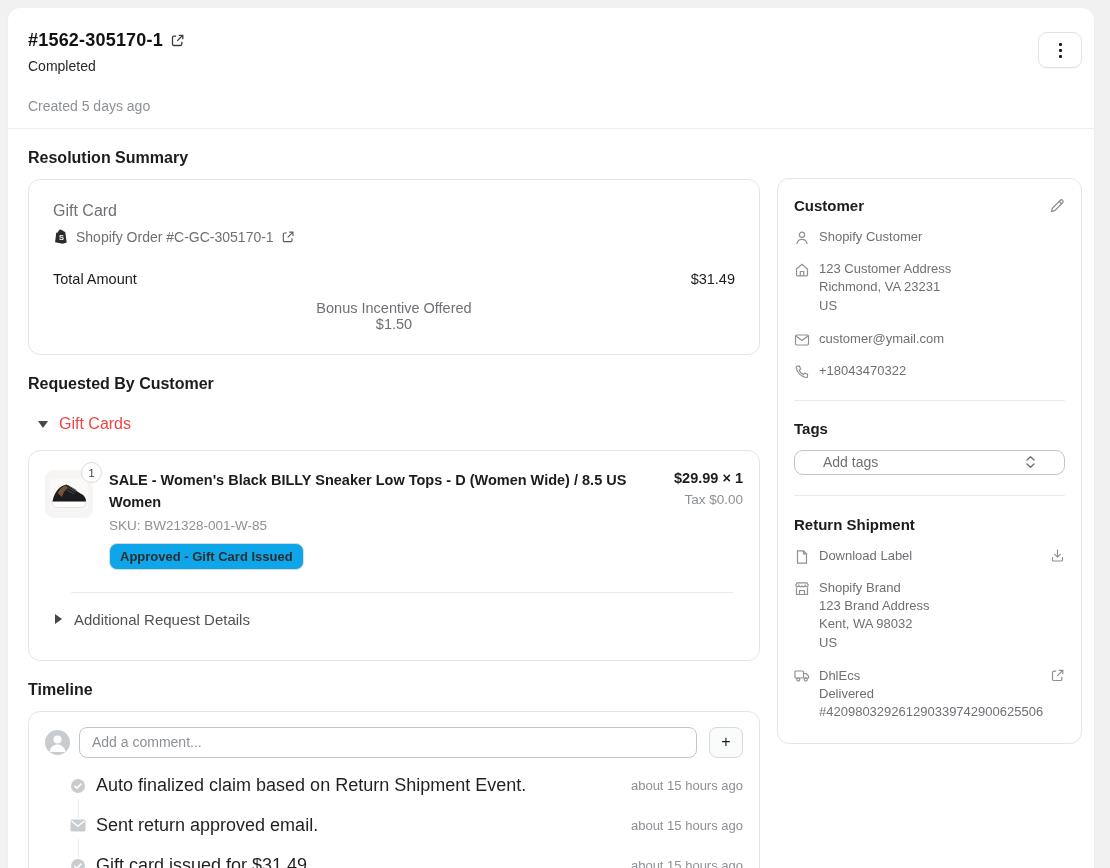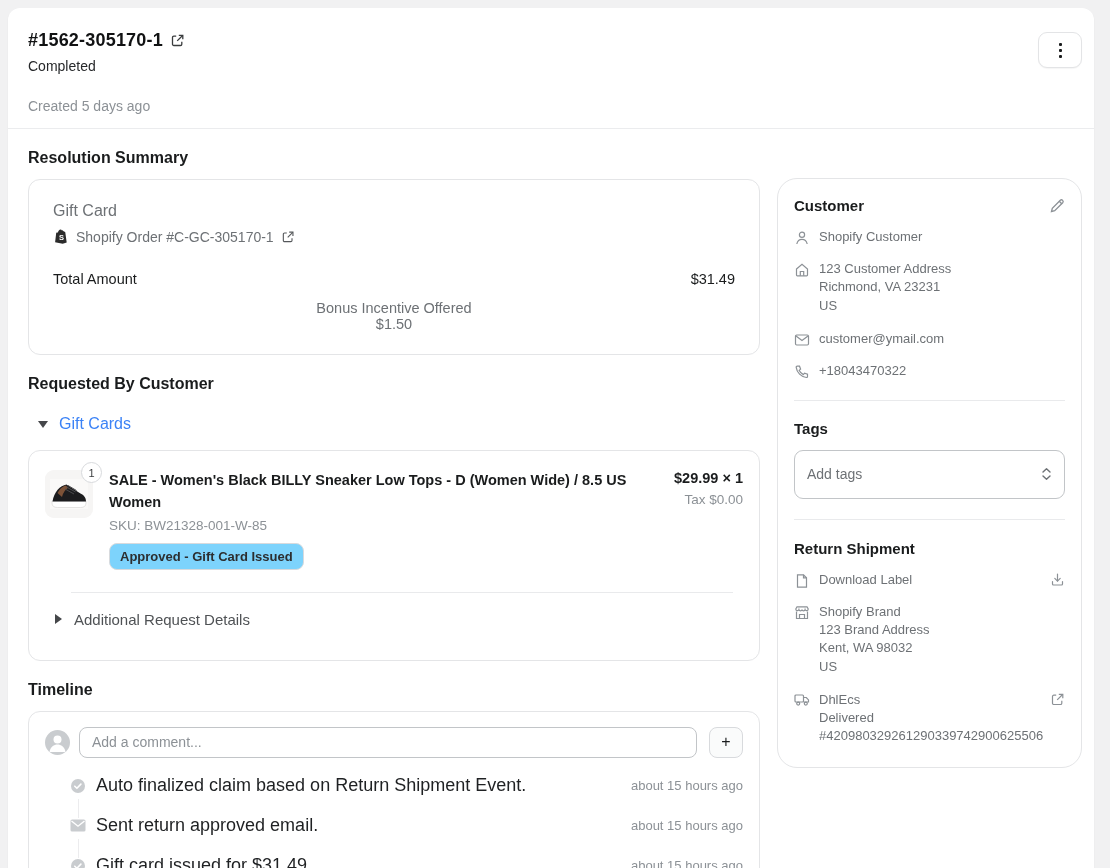--- a/index.html
+++ b/index.html
@@ -51,36 +51,36 @@
   .amount-row { display: flex; justify-content: space-between; align-items: center; }
   .amount-row.total { margin-top: 26px; }
   .amount-row.bonus { margin-top: 13px; flex-direction: column; }
   .amount-label-strong, .amount-value-strong { font-size: 14.5px; font-weight: 400; color: #1a1c1d; }
   .amount-label-muted, .amount-value-muted { font-size: 14.5px; color: #6d7175; }
   
   .requested-title { margin-top: 38px; }
   .group-toggle { display: flex; align-items: center; gap: 11px; margin: 22px 0 0 10px; cursor: pointer; }
   .tri-down { width: 0; height: 0; border-left: 5px solid transparent; border-right: 5px solid transparent; border-top: 7px solid #45474a; }
   .tri-right { width: 0; height: 0; border-top: 5px solid transparent; border-bottom: 5px solid transparent; border-left: 7px solid #45474a; }
-  .group-label { font-size: 16px; color: #3b82f6; }
+  .group-label { font-size: 16px; color: #ef4444; }
   .product-card { margin-top: 17px; padding: 19px 16px 14px 16px; }
   .product-row { display: flex; }
   .thumb-wrap { position: relative; width: 48px; height: 48px; flex: 0 0 48px; }
   .thumb { width: 48px; height: 48px; border-radius: 9px; background: #f6f5f4; overflow: hidden; }
   .qty-badge {
     position: absolute; top: -8px; right: -9px; width: 21px; height: 21px;
     background: #fff; border: 1px solid #d8dadd; border-radius: 50%;
     font-size: 11px; color: #3a3c3e; display: flex; align-items: center; justify-content: center;
   }
   .product-info { flex: 1; margin-left: 16px; }
   .product-title { font-size: 14.5px; font-weight: 700; line-height: 1.5; color: #1a1c1d; max-width: 530px; }
   .product-sku { font-size: 13.5px; color: #8c9196; margin-top: 4px; }
   .status-badge {
     display: inline-block; margin-top: 10px; padding: 5px 10px;
-    background: #7dd3fc; border: 1px solid #d8dadd; border-radius: 8px;
+    background: #0ea5e9; border: 1px solid #d8dadd; border-radius: 8px;
     font-size: 13px; font-weight: 600; color: #2c2e30;
   }
   .price-col { text-align: right; white-space: nowrap; }
   .price-main { font-size: 14.5px; font-weight: 700; color: #1a1c1d; }
   .price-tax { font-size: 13.5px; color: #8c9196; margin-top: 6px; }
   .product-divider { height: 1px; background: #e9eaec; margin: 22px 10px 0 26px; }
   .details-toggle { display: flex; align-items: center; gap: 12px; padding: 18px 0 18px 10px; cursor: pointer; }
   .details-label { font-size: 15px; color: #4f5255; }
   
   .timeline-title { margin-top: 36px; }
@@ -106,34 +106,34 @@
   .event-icon {
     width: 16px; height: 16px; margin-left: 25px; flex: 0 0 16px;
     position: relative; display: flex; align-items: center; justify-content: center;
   }
   .event-row:not(:last-child) .event-icon::after {
     content: ''; position: absolute; left: 50%; top: 21px; width: 1px; height: 19px; background: #ececee;
   }
   .event-text { font-size: 18px; color: #1f2123; margin-left: 10px; flex: 1; }
   .event-time { font-size: 13px; color: #8c9196; white-space: nowrap; }
   
-  .side-card { padding: 18px 16px 20px 16px; border-radius: 20px; }
+  .side-card { padding: 18px 16px 20px 16px; }
   .side-heading-row { display: flex; align-items: center; justify-content: space-between; }
   .side-heading { font-size: 15px; font-weight: 700; color: #1a1c1d; }
   .icon-btn { background: none; border: none; cursor: pointer; padding: 0; display: flex; }
   .side-item { display: flex; margin-top: 15px; }
   .side-item .s-icon { flex: 0 0 16px; width: 16px; height: 16px; margin-top: 1px; }
   .side-item .s-text { margin-left: 9px; font-size: 13px; color: #6d7175; line-height: 1.25; }
   .side-item .s-text div { margin-bottom: 2px; }
   .side-item .s-end { margin-left: auto; display: flex; align-items: flex-start; }
   .side-divider { height: 1px; background: #e9eaec; margin: 20px 0 0 0; }
   .tags-heading { margin-top: 19px; }
   .tags-select {
-    margin-top: 13px; height: 49px; border: 1px solid #c2c5c8; border-radius: 9px;
-    display: flex; align-items: center; justify-content: space-between; padding: 0 12px;
+    margin-top: 13px; height: 25px; border: 1px solid #c2c5c8; border-radius: 9px;
+    display: flex; align-items: center; justify-content: space-between; padding: 0 28px;
     cursor: pointer; background: #fff;
   }
   .tags-select-text { font-size: 14px; color: #6d7175; }
   .shipment-heading { margin-top: 20px; }
   svg { display: block; }
 </style>
 </head>
 <body>
 
 <div class="panel">

